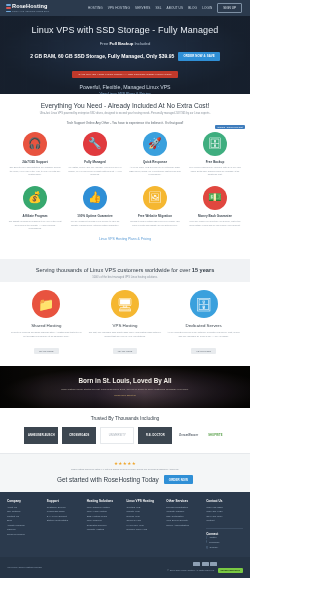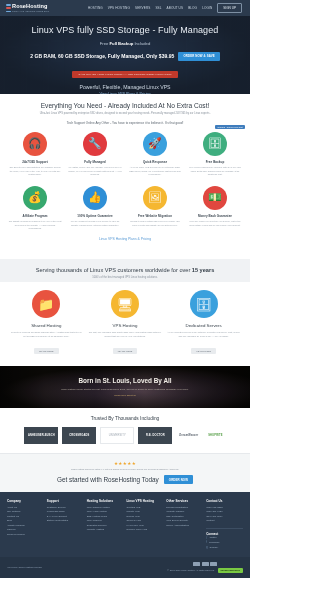--- a/index.html
+++ b/index.html
@@ -244,21 +244,21 @@
       </div>
     <div class="rack" style="left:230px">
         <i style="top:16px"></i>
         <i style="top:26px"></i>
         <i style="top:36px"></i>
         <i style="top:48px"></i>
       </div>
     <div class="glow"></div>
   </div>
   <div class="hero-inner">
-    <div class="hero-h1">Linux VPS fully SSD Storage - Fully Managed</div>
+    <div class="hero-h1">Linux VPS with SSD Storage - Fully Managed</div>
     <div class="hero-sub">
       <span>Free </span><b>Full Backup</b><span> Included</span>
     </div>
     <div class="hero-offer">
       <span class="hero-offer-text">2 GB RAM, 60 GB SSD Storage, Fully Managed, Only $39.95</span>
       <span class="btn-blue">ORDER NOW &amp; SAVE</span>
     </div>
     <div><span class="hero-promo">SAVE 30% ON YOUR FIRST MONTH — USE COUPON CODE: LINUXVPS30</span></div>
     <div class="hero-tag">Powerful, Flexible, Managed Linux VPS</div>
     <a class="hero-link" href="#">View Linux VPS Plans &amp; Pricing</a>

